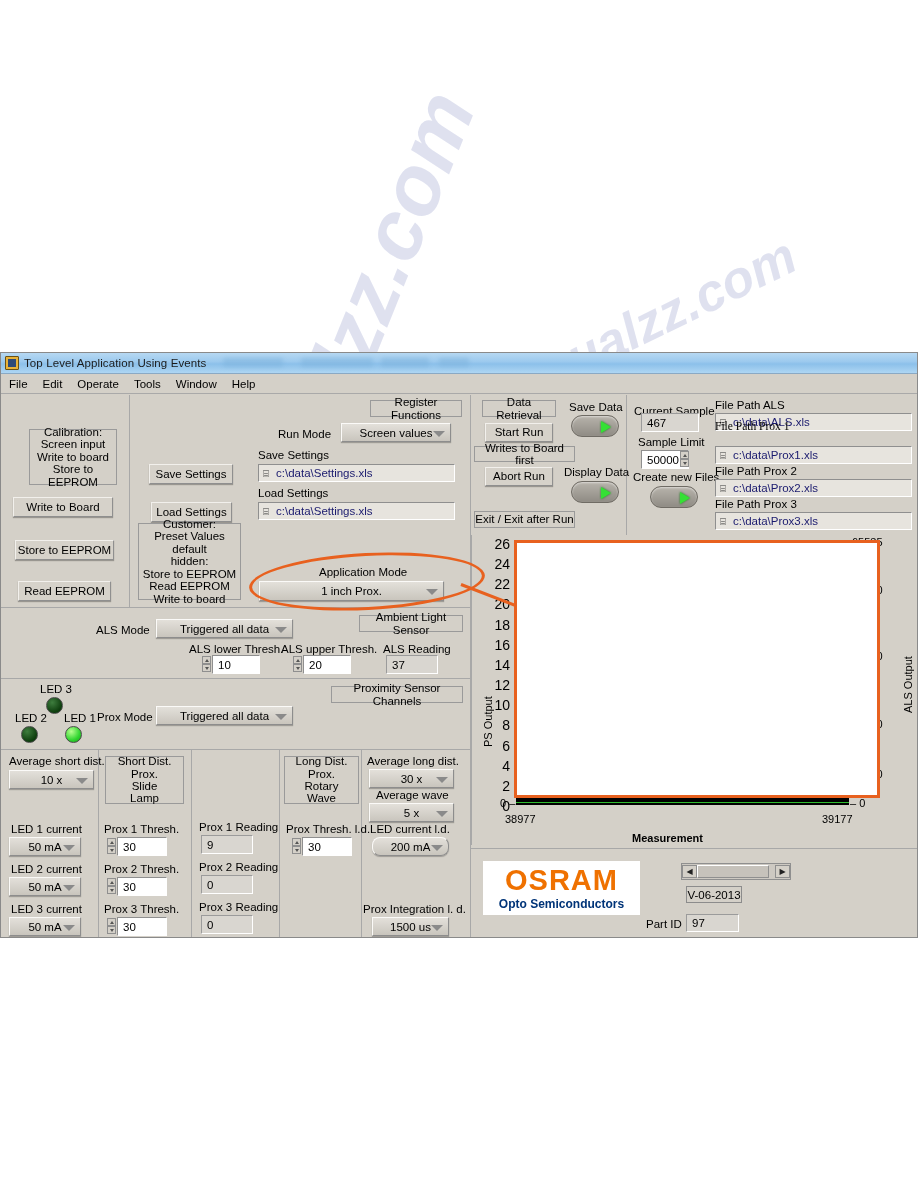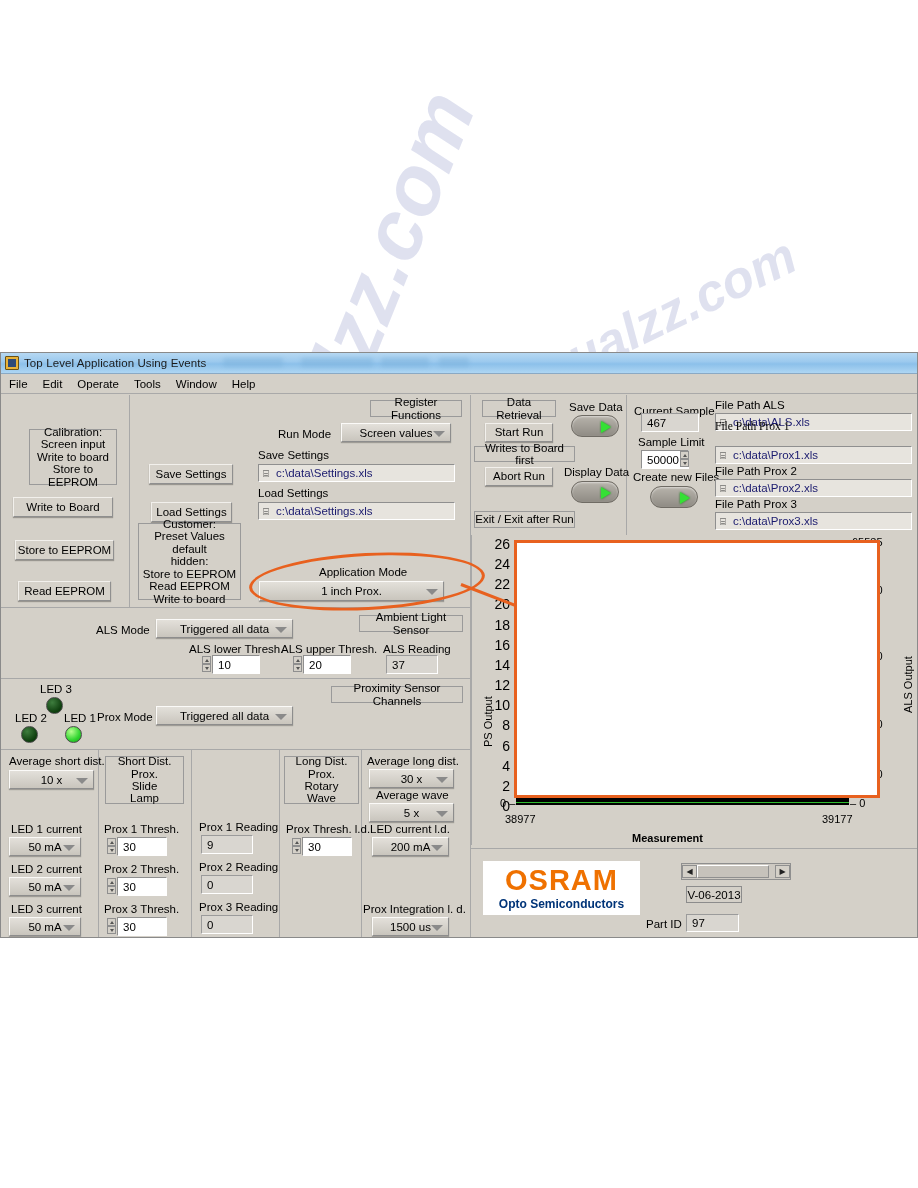--- a/index.html
+++ b/index.html
@@ -410,21 +410,21 @@
   </div>
 
   <div class="lbl" style="left:285px;top:470px;">Prox Thresh. l.d.</div>
   <div class="spin" style="left:291px;top:485px;">
     <div class="up"></div>
     <div class="dn"></div>
   </div>
   <div class="numfield" style="left:301px;top:484px;width:50px;height:19px;">30</div>
 
   <div class="lbl" style="left:369px;top:470px;">LED current l.d.</div>
-  <div class="ddl" style="left:371px;top:484px;width:77px;height:19px;">
+  <div class="ddl" style="left:371px;top:484px;width:77px;height:19px;border-radius:8px;">
     <span>200 mA</span>
     <i class="arw"></i>
   </div>
 
   <div class="lbl" style="left:362px;top:550px;">Prox Integration l. d.</div>
   <div class="ddl" style="left:371px;top:564px;width:77px;height:19px;">
     <span>1500 us</span>
     <i class="arw"></i>
   </div>
 

